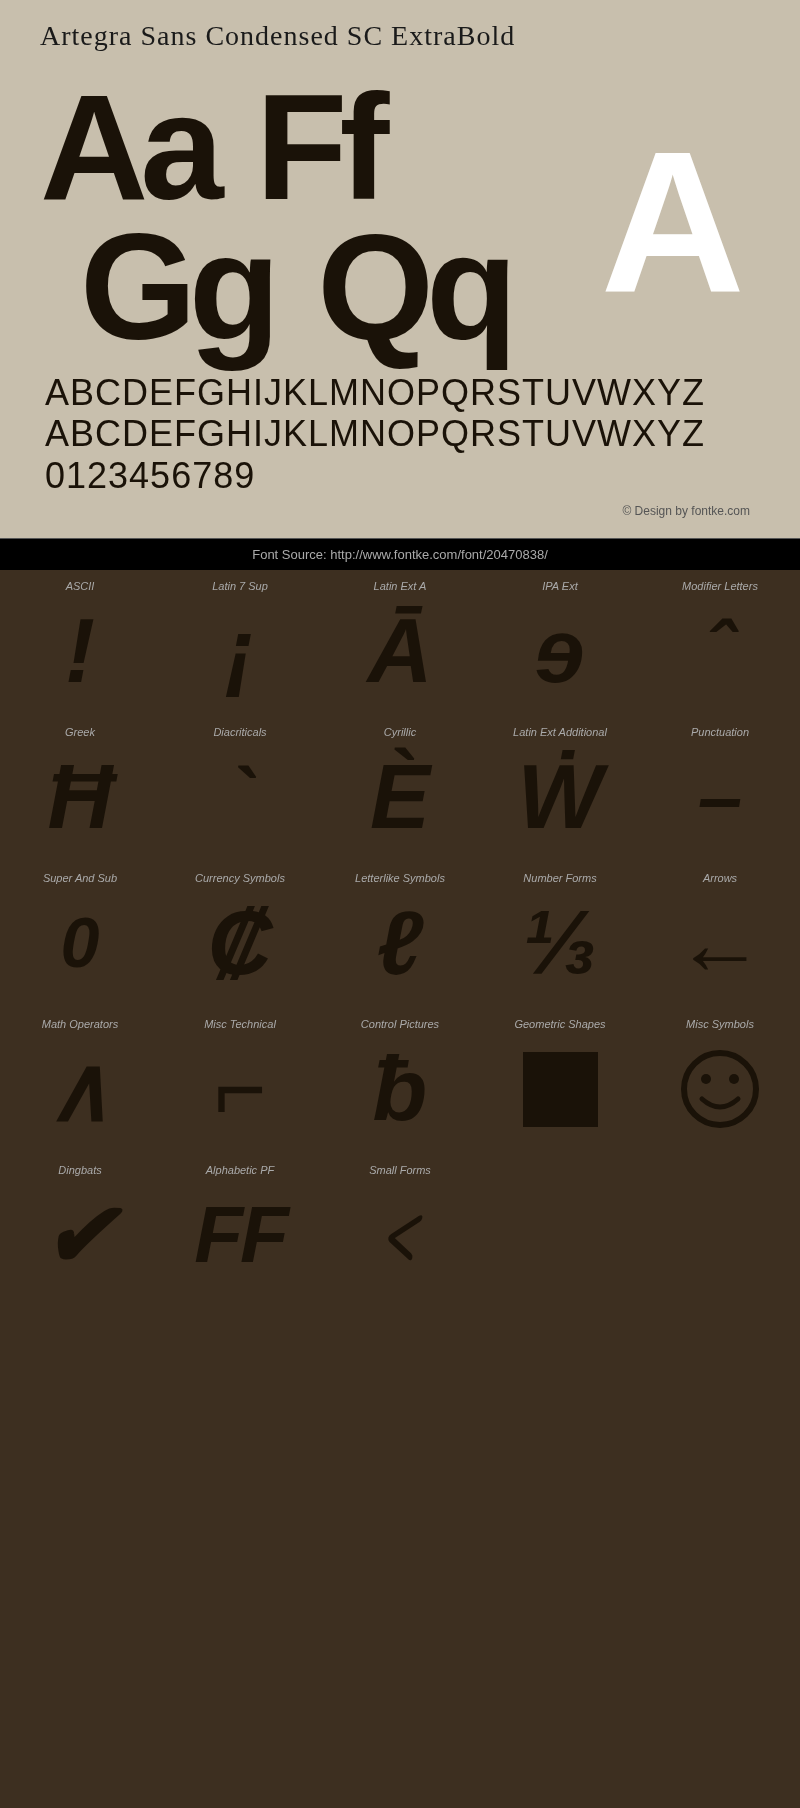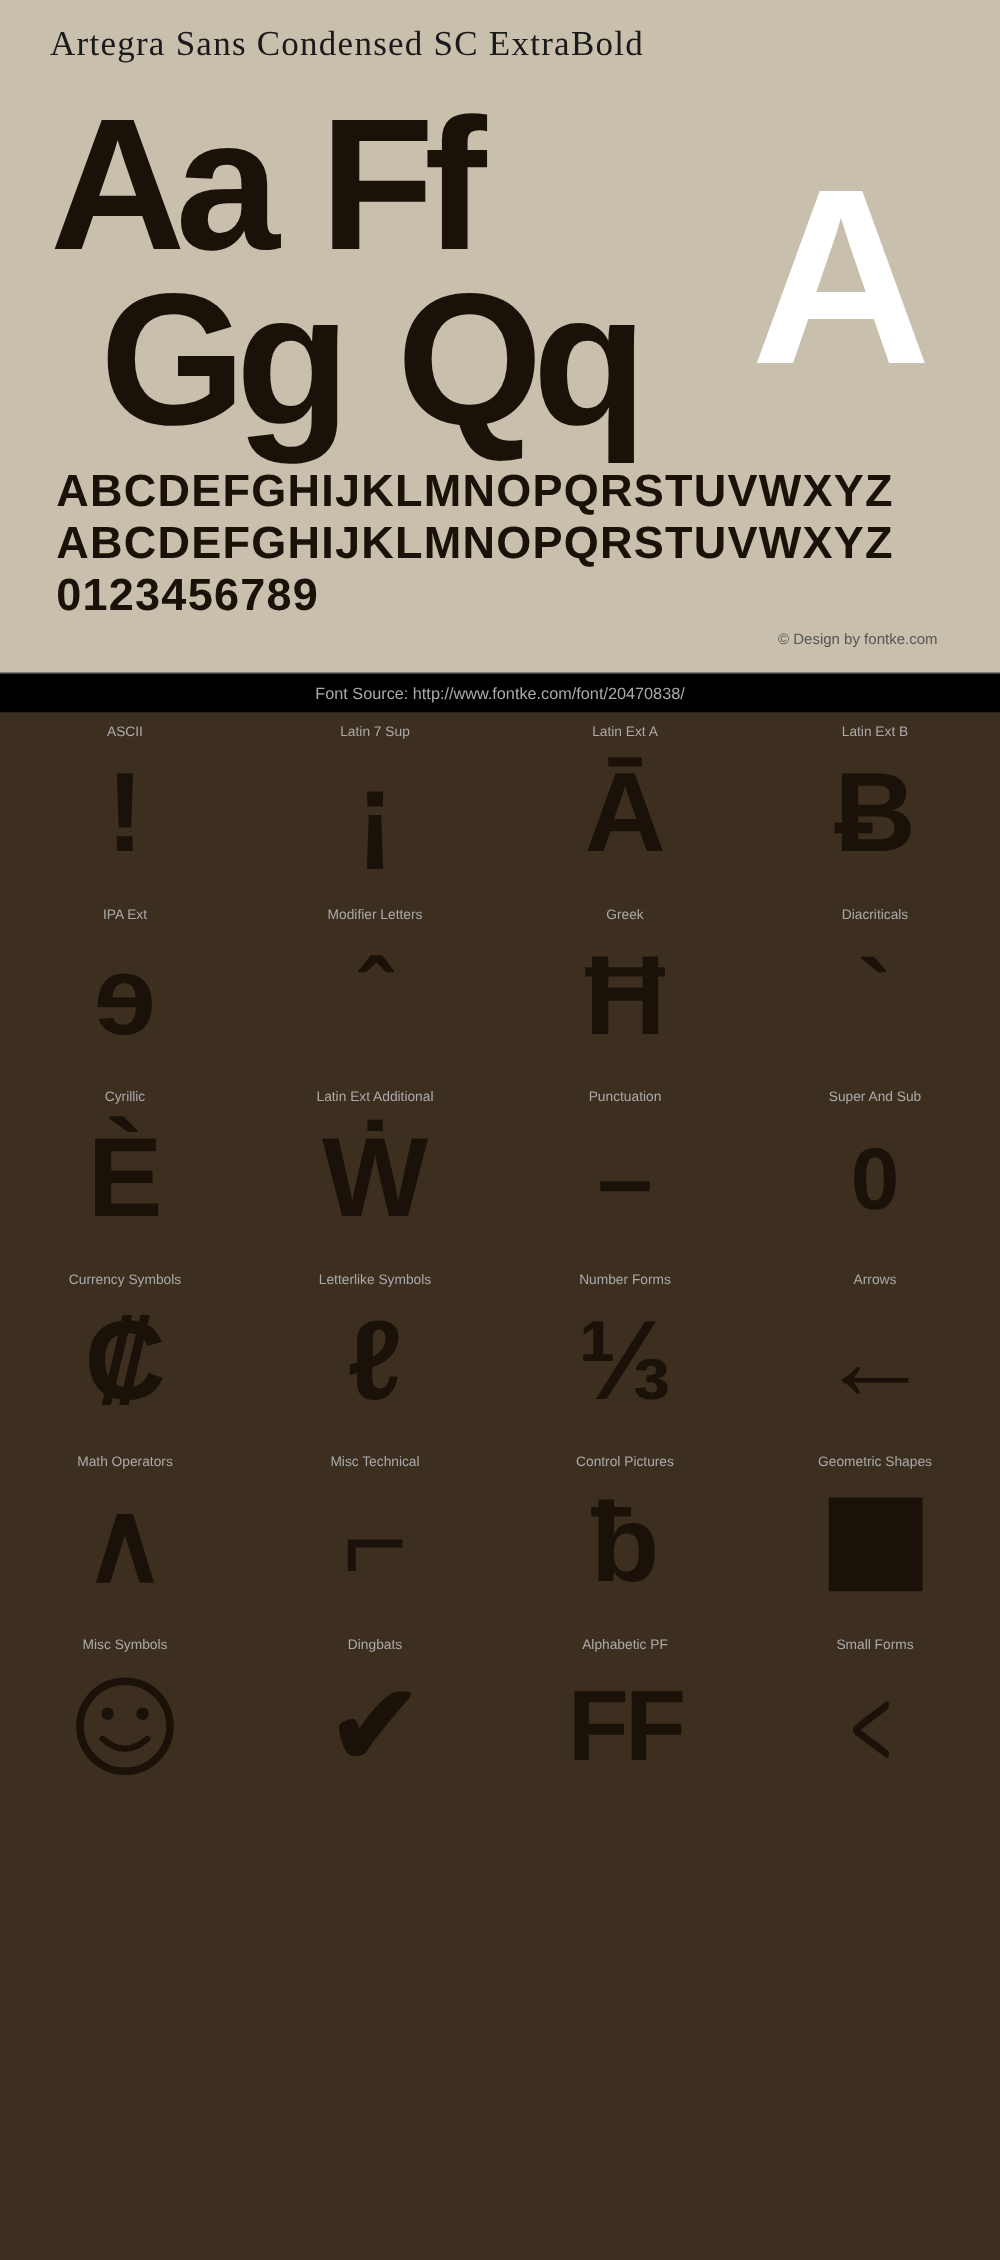--- a/index.html
+++ b/index.html
@@ -42,21 +42,21 @@
       top: 50px;
     }
 
     .alphabet-lines {
       margin-top: 10px;
       padding-left: 5px;
     }
 
     .alphabet-line {
       font-family: Impact, 'Arial Narrow', sans-serif;
-      font-weight: 700;
+      font-weight: 400;
       font-size: 36px;
       line-height: 1.15;
       color: #1a1208;
       letter-spacing: 1px;
     }
 
     .credit-line {
       text-align: right;
       font-size: 12px;
       color: #555;
@@ -69,22 +69,23 @@
       text-align: center;
       padding: 8px;
       font-size: 13px;
       color: #aaa;
       border-top: 1px solid #555;
     }
 
     
     .char-grid {
       display: grid;
-      grid-template-columns: repeat(4, 1fr);
+      grid-template-columns: repeat(5, 1fr);
       background: #3d2f20;
+      font-style: italic;
     }
 
     .char-cell {
       display: flex;
       flex-direction: column;
       align-items: center;
       padding: 10px 5px 15px 5px;
       position: relative;
     }
 
@@ -158,24 +159,20 @@
     </div>
     <div class="char-cell">
       <div class="char-cell-label">Latin 7 Sup</div>
       <div class="char-glyph">¡</div>
     </div>
     <div class="char-cell">
       <div class="char-cell-label">Latin Ext A</div>
       <div class="char-glyph">Ā</div>
     </div>
     <div class="char-cell">
-      <div class="char-cell-label">Latin Ext B</div>
-      <div class="char-glyph">Ƀ</div>
-    </div>
-    <div class="char-cell">
       <div class="char-cell-label">IPA Ext</div>
       <div class="char-glyph">ɘ</div>
     </div>
     <div class="char-cell">
       <div class="char-cell-label">Modifier Letters</div>
       <div class="char-glyph" style="font-size: 80px;">ˆ</div>
     </div>
     <div class="char-cell">
       <div class="char-cell-label">Greek</div>
       <div class="char-glyph">Ħ</div>

